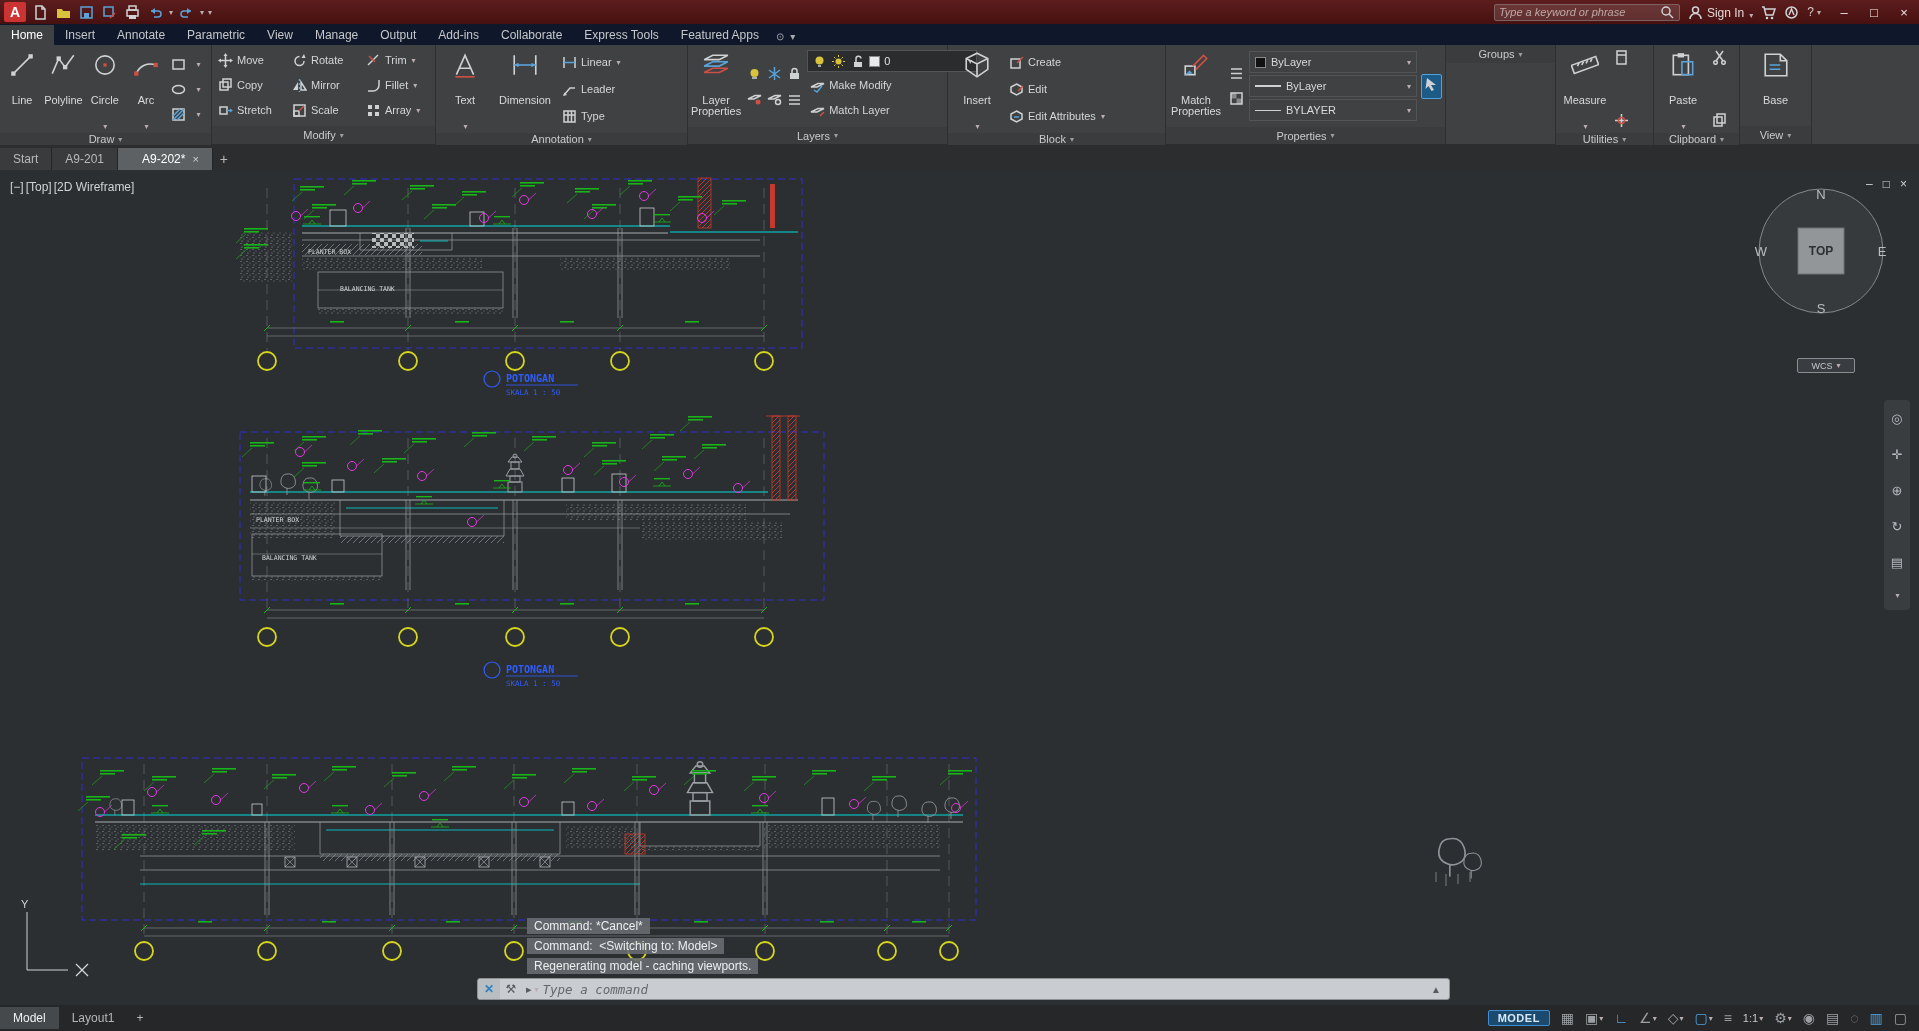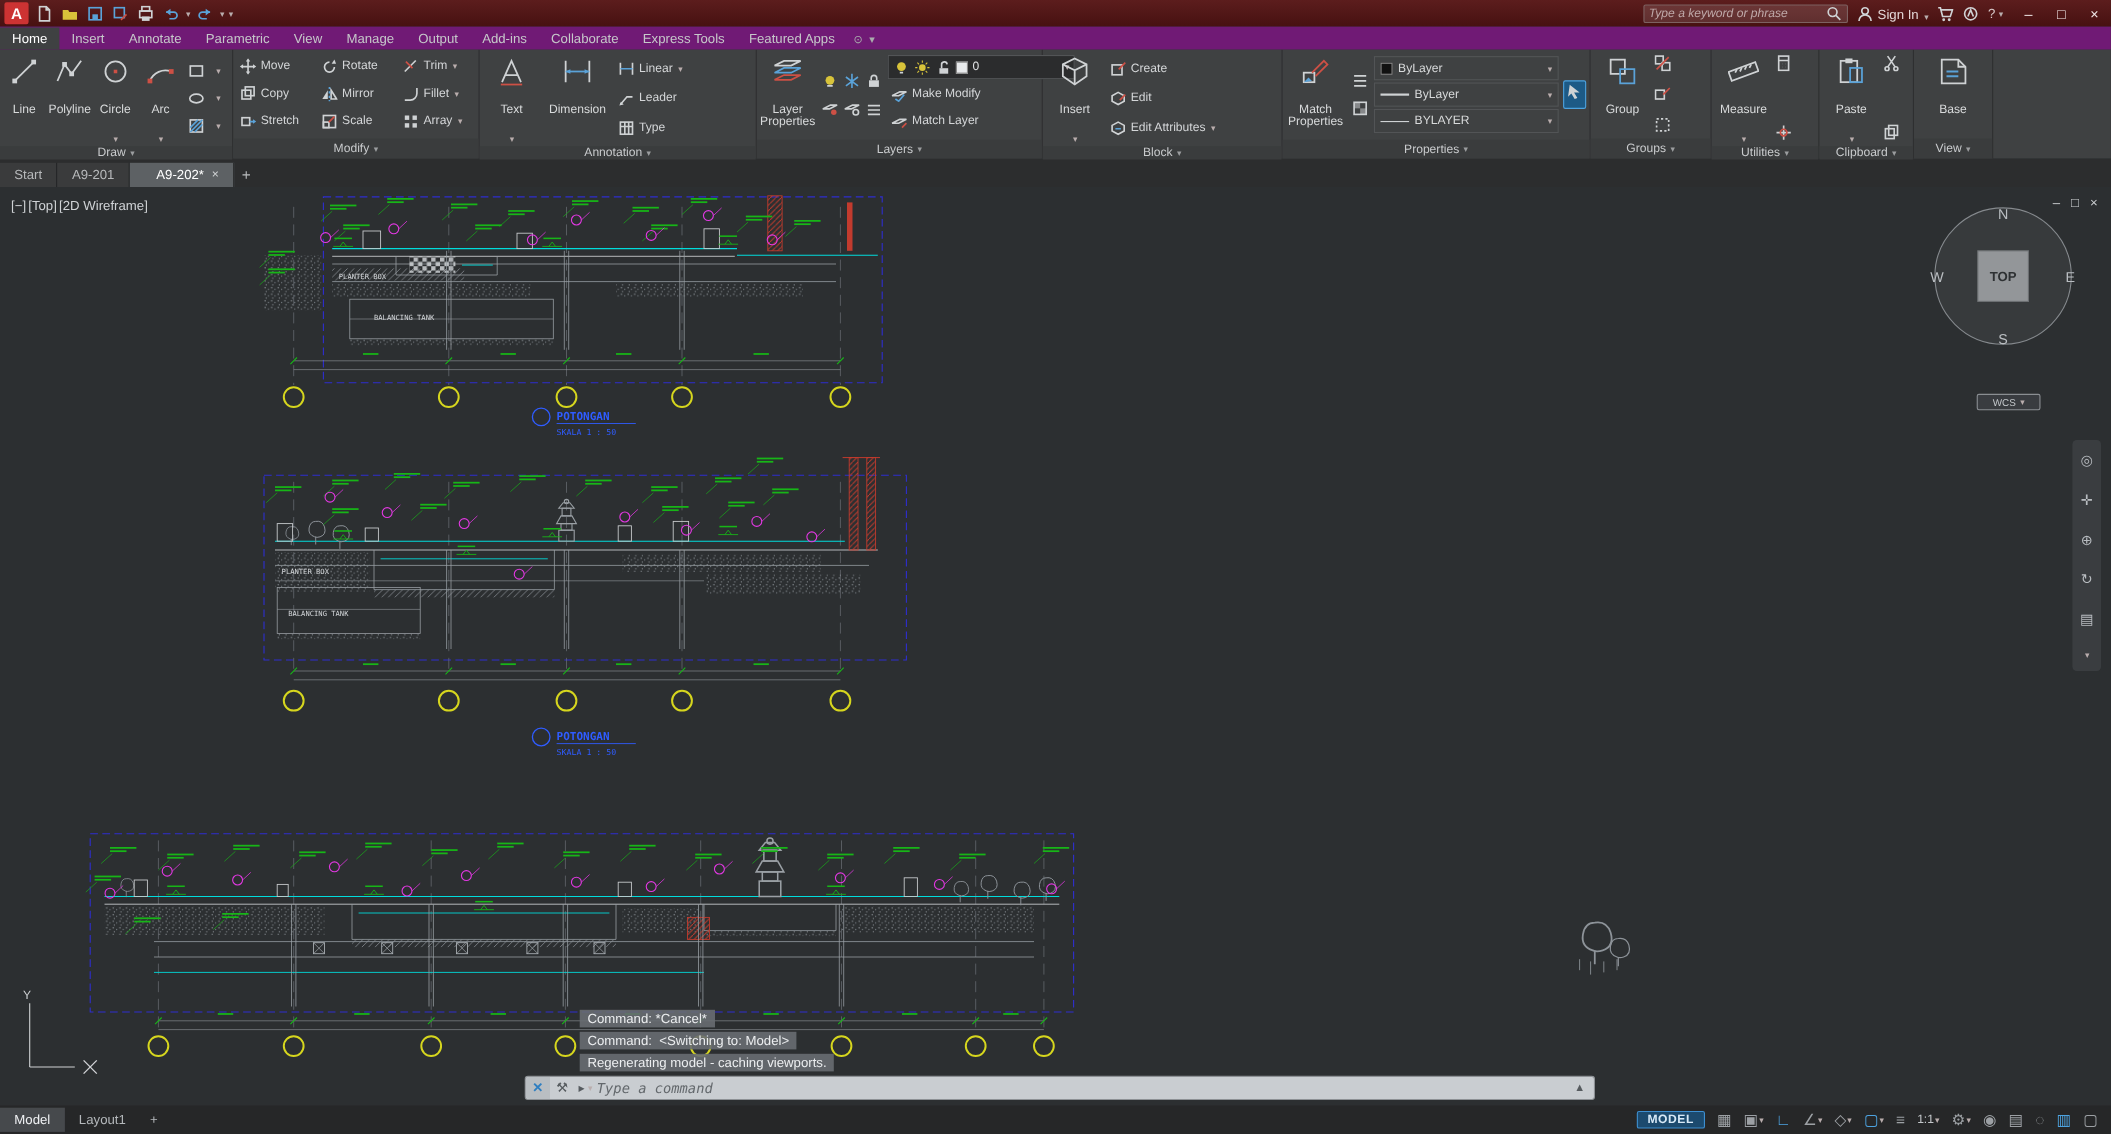--- a/index.html
+++ b/index.html
@@ -20,21 +20,21 @@
     border:1px solid #7d6161;border-radius:2px;padding:0 4px;}
   .searchbox input{flex:1;background:transparent;border:none;outline:none;color:#e3d7d7;font-size:11px;font-style:italic;}
   .searchbox input::placeholder{color:#bfa9a9;font-style:italic;}
   .tb-icon{color:#d8caca;font-size:12px;display:flex;align-items:center;gap:2px;}
   .signin{font-size:12px;color:#e3d7d7;display:flex;align-items:flex-end;gap:4px;}
   .winbtns{display:flex;}
   .winbtn{width:30px;height:24px;display:flex;align-items:center;justify-content:center;color:#f0e8e8;font-size:13px;}
   .dd{font-style:normal;font-size:8px;color:#b9adad;margin-left:1px;}
 
   
-  .ribbontabs{position:absolute;top:24px;left:0;width:100%;height:21px;background:#701a75;
+  .ribbontabs{position:absolute;top:24px;left:0;width:100%;height:21px;background:#0f172a;
     display:flex;align-items:flex-end;color:#c6c8ca;font-size:12px;z-index:49;}
   .rtab{padding:3px 11px;cursor:default;}
   .rtab.active{background:#3f4142;color:#fff;}
   .rtab-extra{margin-left:6px;color:#a9abad;font-size:10px;display:flex;gap:6px;align-items:center;padding-bottom:3px;}
 
   
   .ribbon{position:absolute;top:45px;left:0;width:100%;height:99px;background:#3f4142;display:flex;z-index:48;}
   .panel{height:100%;border-right:1px solid #2e2f30;display:flex;flex-direction:column;flex:0 0 auto;}
   .panel-content{flex:1;display:flex;align-items:stretch;padding:2px 3px;gap:3px;}
   .panel-label{height:18px;display:flex;align-items:center;justify-content:center;gap:4px;
@@ -588,43 +588,20 @@
               </svg></span>
         </div>
       </div>
       <div class="panel-label">
           <span>Properties</span>
           <span class="parr">▾</span>
         </div>
     </div>
 
     <div class="panel" style="width:110px">
-      <div class="panel-content">
-        <div class="rbig">
-          <svg class="i26" viewBox="0 0 26 26">
-              <rect class="s" x="3" y="3" width="12" height="12"></rect>
-              <rect class="sb2" x="11" y="11" width="12" height="12"></rect>
-            </svg>
-          <span class="rlbl">Group</span>
-        </div>
-        <div class="rcol">
-          <svg class="i14" viewBox="0 0 15 15">
-              <rect class="s" x="1" y="1" width="7" height="7"></rect>
-              <rect class="s" x="7" y="7" width="7" height="7"></rect>
-              <path class="sr" d="M2 13 L13 2"></path>
-            </svg>
-          <svg class="i14" viewBox="0 0 15 15">
-              <rect class="s" x="1" y="4" width="8" height="8"></rect>
-              <path class="sr" d="M8 8 L14 2"></path>
-            </svg>
-          <svg class="i14" viewBox="0 0 15 15">
-              <rect class="s" x="2" y="2" width="11" height="11" stroke-dasharray="2 2"></rect>
-            </svg>
-        </div>
-      </div>
       <div class="panel-label">
           <span>Groups</span>
           <span class="parr">▾</span>
         </div>
     </div>
 
     <div class="panel" style="width:98px">
       <div class="panel-content">
         <div class="rbig">
           <svg class="i26" viewBox="0 0 26 26">

